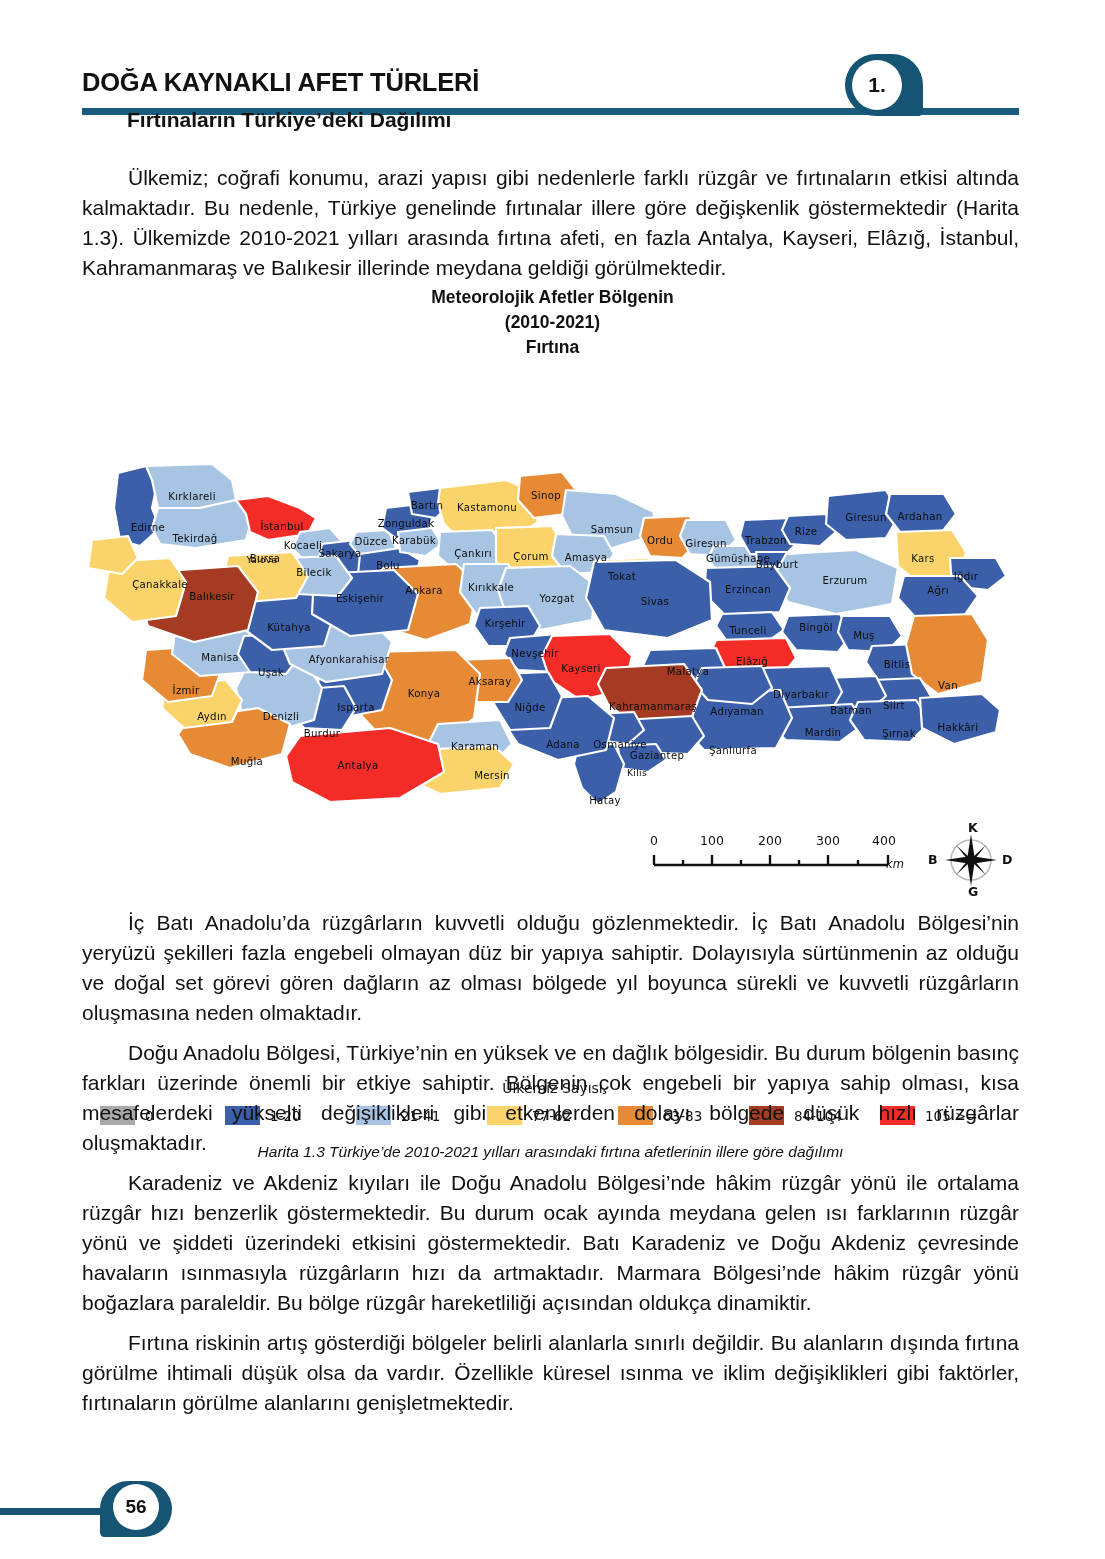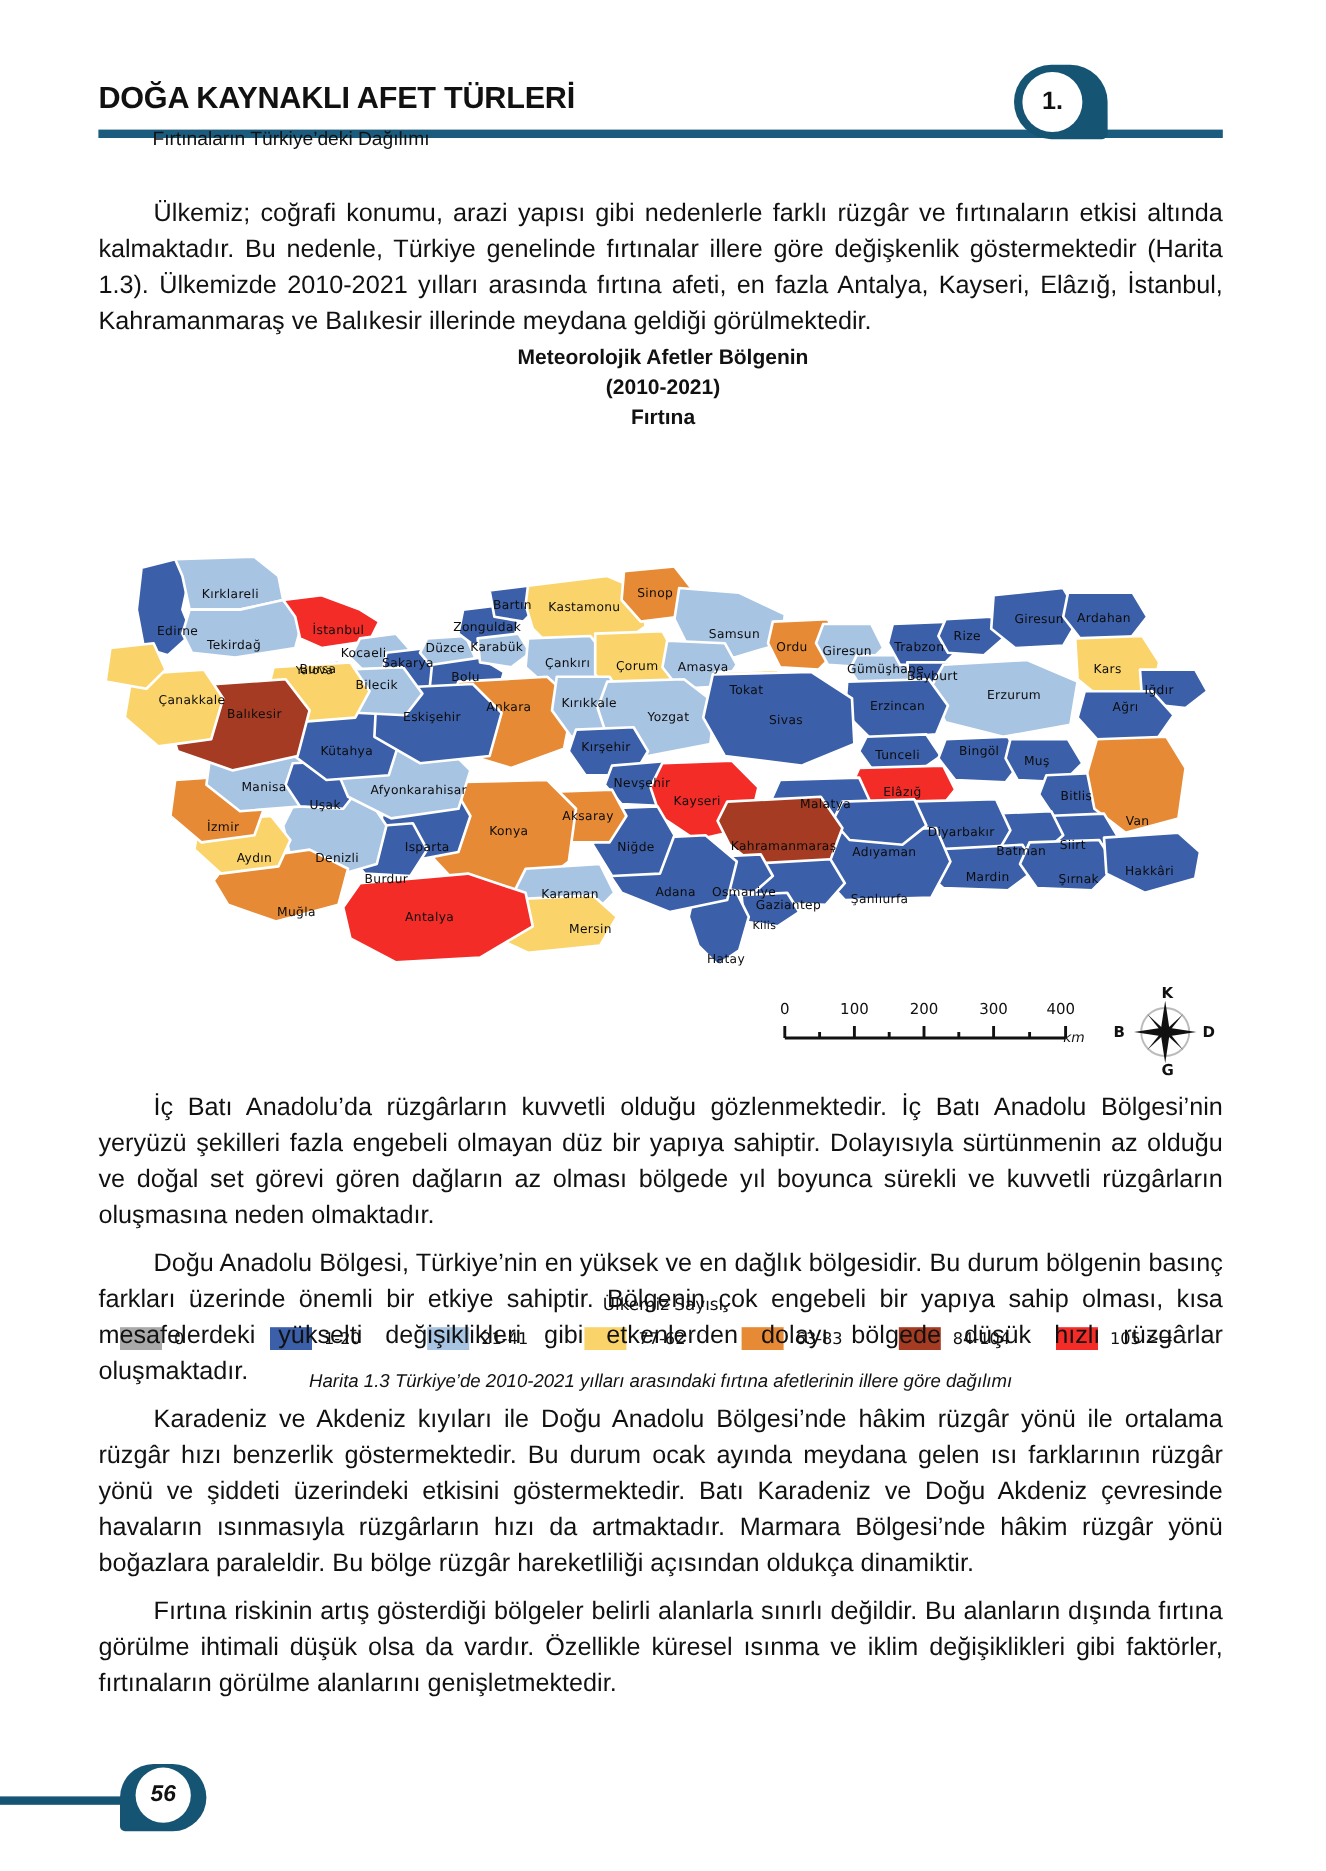--- a/index.html
+++ b/index.html
@@ -46,21 +46,21 @@
     text-shadow:none;
   }
   .unite-text-wrap {
     position:absolute; left:68px; top:0px; width:106px; height:62px;
     display:flex; align-items:center; justify-content:center;
   }
 
   
   .subheading {
     position:absolute; left:127px; top:108px;
-    font-size:16px; font-weight:normal; color:#111;
+    font-size:21px; font-weight:bold; color:#111;
   }
   .para {
     position:absolute; left:82px; width:937px;
     font-size:21px; line-height:30px;
     text-align:justify; text-indent:46px;
     color:#111;
   }
   .p1 { top:163px; }
   .p2 { top:908px; }
   .p3 { top:1038px; }
@@ -130,21 +130,21 @@
     margin-left:10px; font-size:13.5px; color:#111;
     font-family:"DejaVu Sans", sans-serif; white-space:nowrap;
   }
 
   .caption {
     position:absolute; left:82px; top:858px; width:937px;
     text-align:center; font-style:italic; font-size:15.5px; color:#111;
   }
 
   
-  .footer { position:absolute; left:0; bottom:11px; width:933px; height:95px;font-style:italic; }
+  .footer { position:absolute; left:0; bottom:0; width:933px; height:95px; }
   .footer-rule {
     position:absolute; left:0; bottom:44px; width:108px; height:7px;
     background:#165474;
   }
   .footer-blob {
     position:absolute; left:100px; bottom:22px; width:72px; height:56px;
     background:#165474; border-radius:40px 40px 40px 6px;
   }
   .footer-circle {
     position:absolute; left:113px; bottom:29px; width:46px; height:46px;

